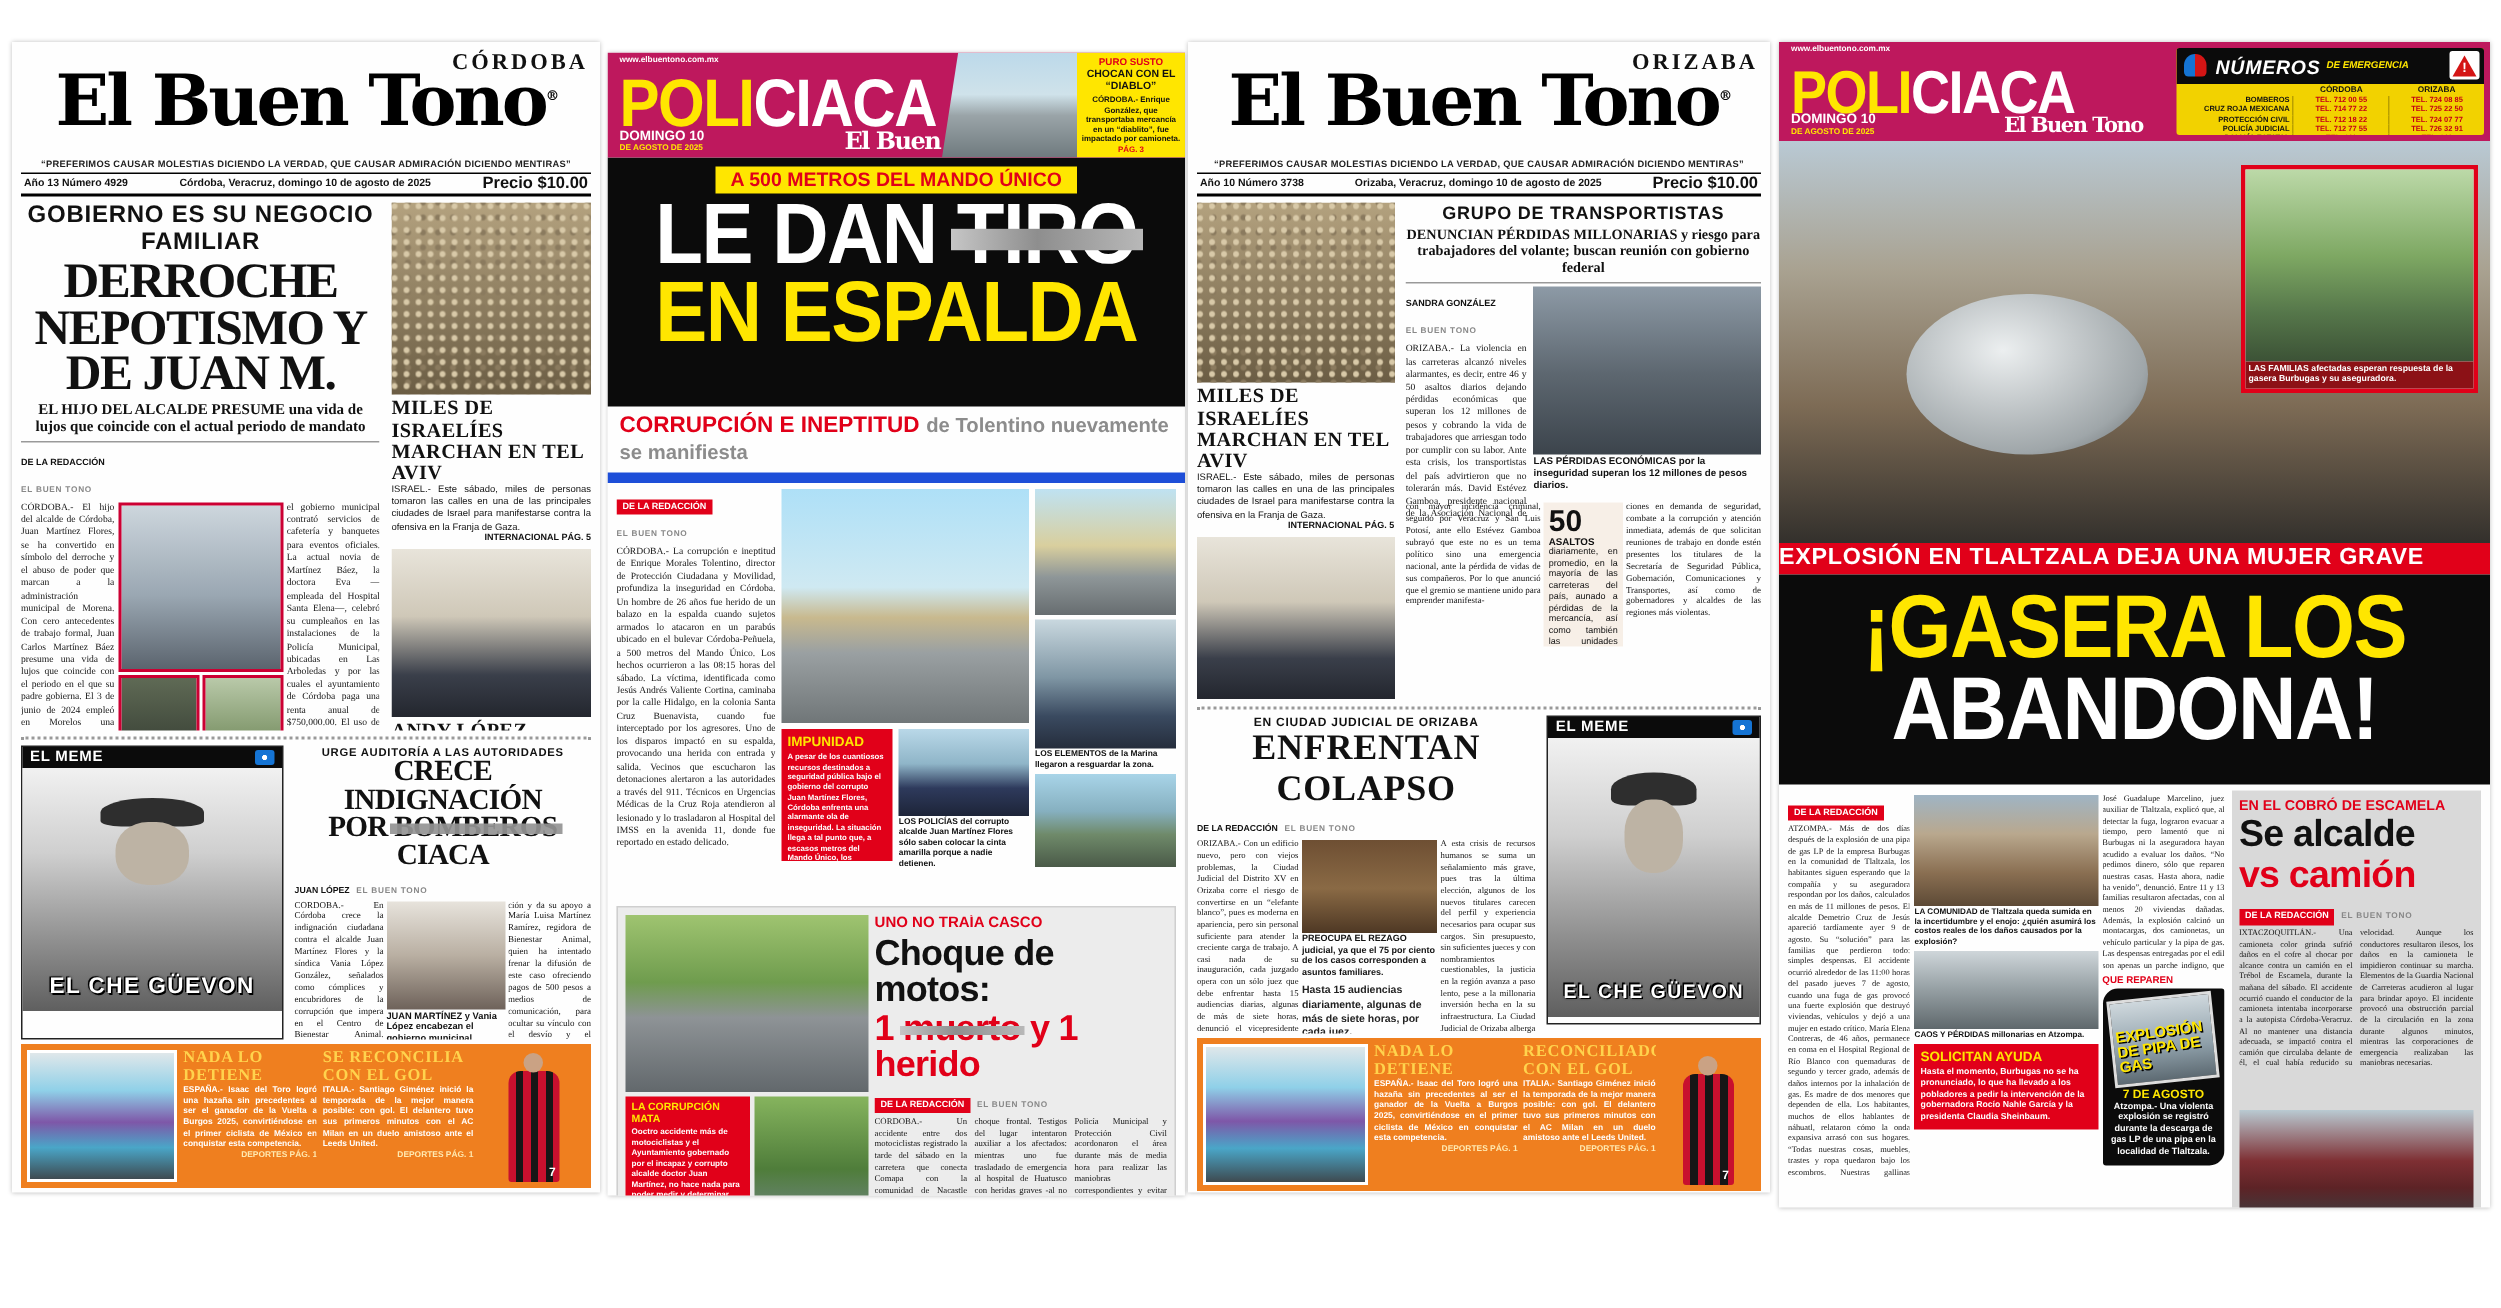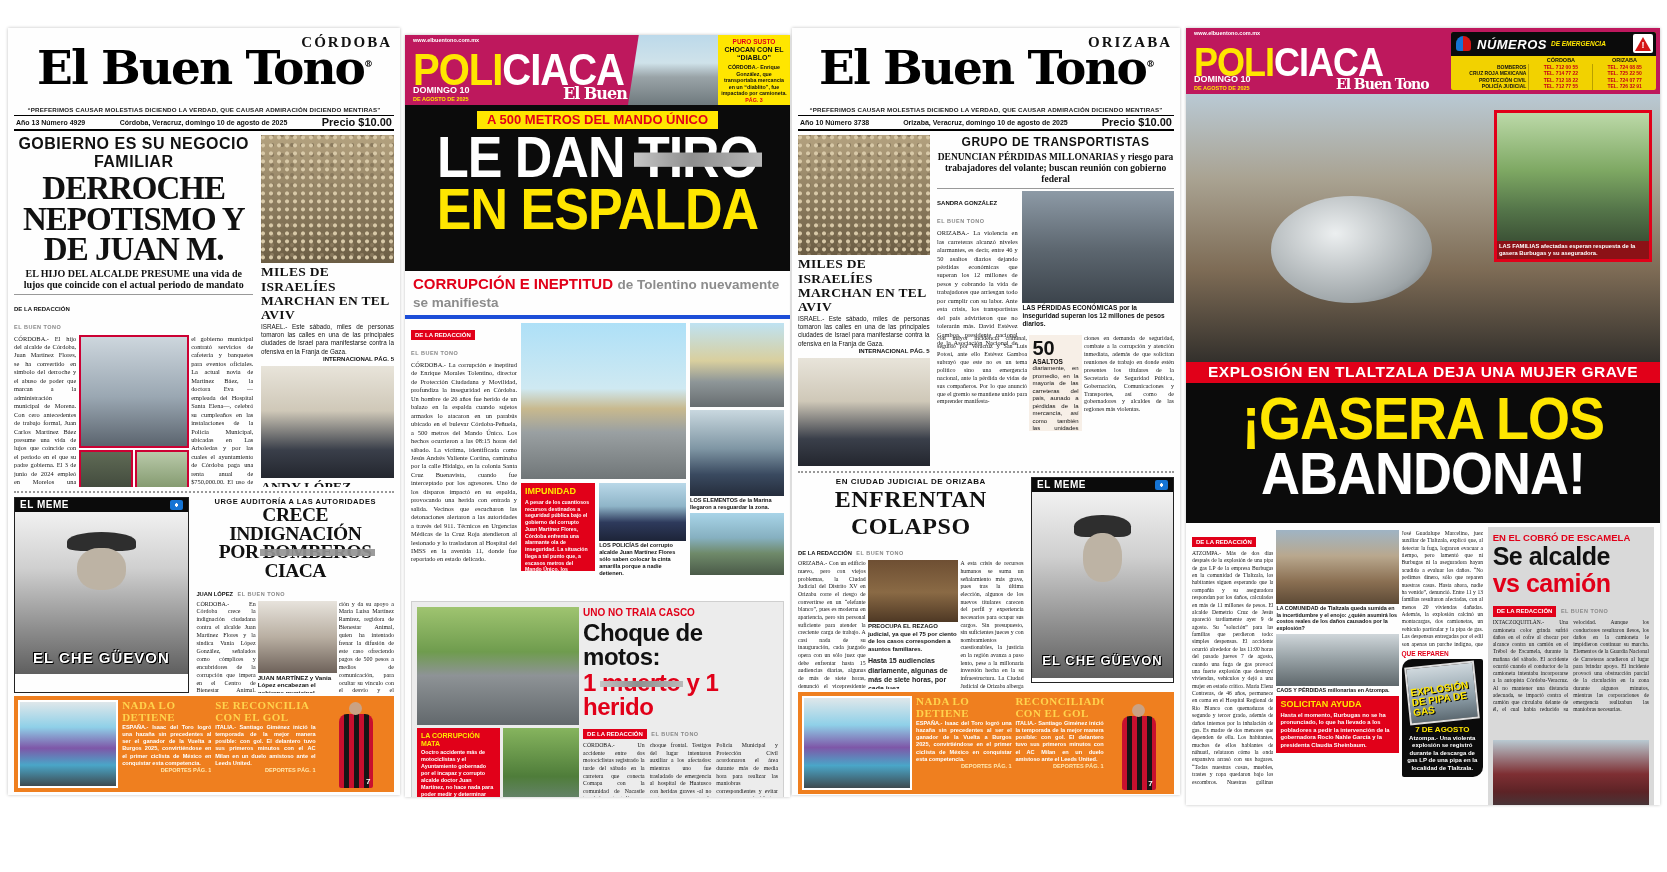--- a/index.html
+++ b/index.html
@@ -80,21 +80,21 @@
 
 .pull{font:bold 8px/1.3 "Liberation Sans";color:#222}
 .statbox{background:#f7efe7;padding:3px;overflow:hidden}
 .statbox .n{font:bold 20px/1 "Liberation Sans"}
 .statbox .l{font:bold 6.5px/1.1 "Liberation Sans"}
 .statbox .x{font:6px/1.25 "Liberation Sans";text-align:justify}
 .tank{position:absolute;left:18%;top:38%;width:34%;height:40%;border-radius:50%;background:radial-gradient(ellipse at 40% 35%,#eceff0,#9fa6a9 70%,#5c6164)}
 .insetbox{position:absolute;border:3px solid #e10019;background:#fff}
 .inset-ph{background:linear-gradient(180deg,#bcd9a8 0%,#7ea863 45%,#55764a 75%,#3c5236)}
 .inset-cap{background:#8c1116;color:#fff;font:bold 5.8px/1.2 "Liberation Sans";padding:2px}
-.redstrip{background:#e10019;color:#fff;text-align:center;font:bold 15.5px/1.35 "Liberation Sans";letter-spacing:.5px}
+.redstrip{background:#e10019;color:#fff;text-align:left;font:bold 15.5px/1.35 "Liberation Sans";letter-spacing:.5px}
 .qrep{font:bold 6.5px/1.3 "Liberation Sans";color:#e10019}
 .recap{background:#0b0b0b;border-radius:10px 2px 10px 2px;padding:5px;color:#fff;overflow:hidden}
 .recap .mini{position:relative;width:70px;height:58px;margin:0 auto;background:linear-gradient(180deg,#cfd8dd,#8fa0aa 60%,#5d6a72);transform:rotate(-6deg);border:2px solid #ddd}
 .recap .mini span{position:absolute;left:2px;right:2px;top:18px;font:bold 10px/1 "Liberation Sans";color:#ffe600;text-shadow:1px 1px 0 #000;transform:rotate(-2deg)}
 .recap .d{font:bold 8px/1.2 "Liberation Sans";color:#ffe600;text-align:center;margin-top:3px}
 .recap .x{font:bold 6px/1.25 "Liberation Sans";color:#fff;text-align:center}
 .crashpanel{background:#d9d9d9;padding:5px;overflow:hidden}
 .c2{column-count:2;column-gap:5px}
 .c3{column-count:3;column-gap:5px}
 .sideh{font-family:"Liberation Serif",serif;font-weight:bold;font-size:13.5px;line-height:1.05;letter-spacing:.3px}
@@ -215,21 +215,21 @@
       <div class="x"><span>CÓRDOBA.- Enrique González, que transportaba mercancía en un “diablito”, fue impactado por camioneta.</span> <span class="pg">PÁG. 3</span></div>
     </div>
   </div>
 
   <div class="blackband" style="height:166px">
     <div class="kickbox">A 500 METROS DEL MANDO ÚNICO</div>
     <div class="bighead" style="font-size:52px;color:#fff;margin-top:4px"><span>LE DAN</span> <span class="struck">TIRO</span></div>
     <div class="bighead" style="font-size:52px;color:#ffe600;margin-top:2px">EN ESPALDA</div>
   </div>
 
-  <div style="padding:4px 8px;border-bottom:4px solid #1d4ed8">
+  <div style="padding:4px 8px;border-bottom:7px solid #1d4ed8">
     <span style="font:bold 15px/1 'Liberation Sans';color:#e10019">CORRUPCIÓN E INEPTITUD</span>
     <span style="font:bold 13.5px/1 'Liberation Sans';color:#8c8c8c">de Tolentino nuevamente se manifiesta</span>
   </div>
 
   <div style="display:grid;grid-template-columns:106px 1fr 94px;gap:4px;padding:4px 6px;height:278px">
     <div style="overflow:hidden">
       <div><span class="byline-red">DE LA REDACCIÓN</span><br><span class="byline-sub">EL BUEN TONO</span></div>
       <div class="bt" style="margin-top:2px;height:238px">CÓRDOBA.- La corrupción e ineptitud de Enrique Morales Tolentino, director de Protección Ciudadana y Movilidad, profundiza la inseguridad en Córdoba. Un hombre de 26 años fue herido de un balazo en la espalda cuando sujetos armados lo atacaron en un parabús ubicado en el bulevar Córdoba-Peñuela, a 500 metros del Mando Único. Los hechos ocurrieron a las 08:15 horas del sábado. La víctima, identificada como Jesús Andrés Valiente Cortina, caminaba por la calle Hidalgo, en la colonia Santa Cruz Buenavista, cuando fue interceptado por los agresores. Uno de los disparos impactó en su espalda, provocando una herida con entrada y salida. Vecinos que escucharon las detonaciones alertaron a las autoridades a través del 911. Técnicos en Urgencias Médicas de la Cruz Roja atendieron al lesionado y lo trasladaron al Hospital del IMSS en la avenida 11, donde fue reportado en estado delicado.</div>
     </div>
     <div>

